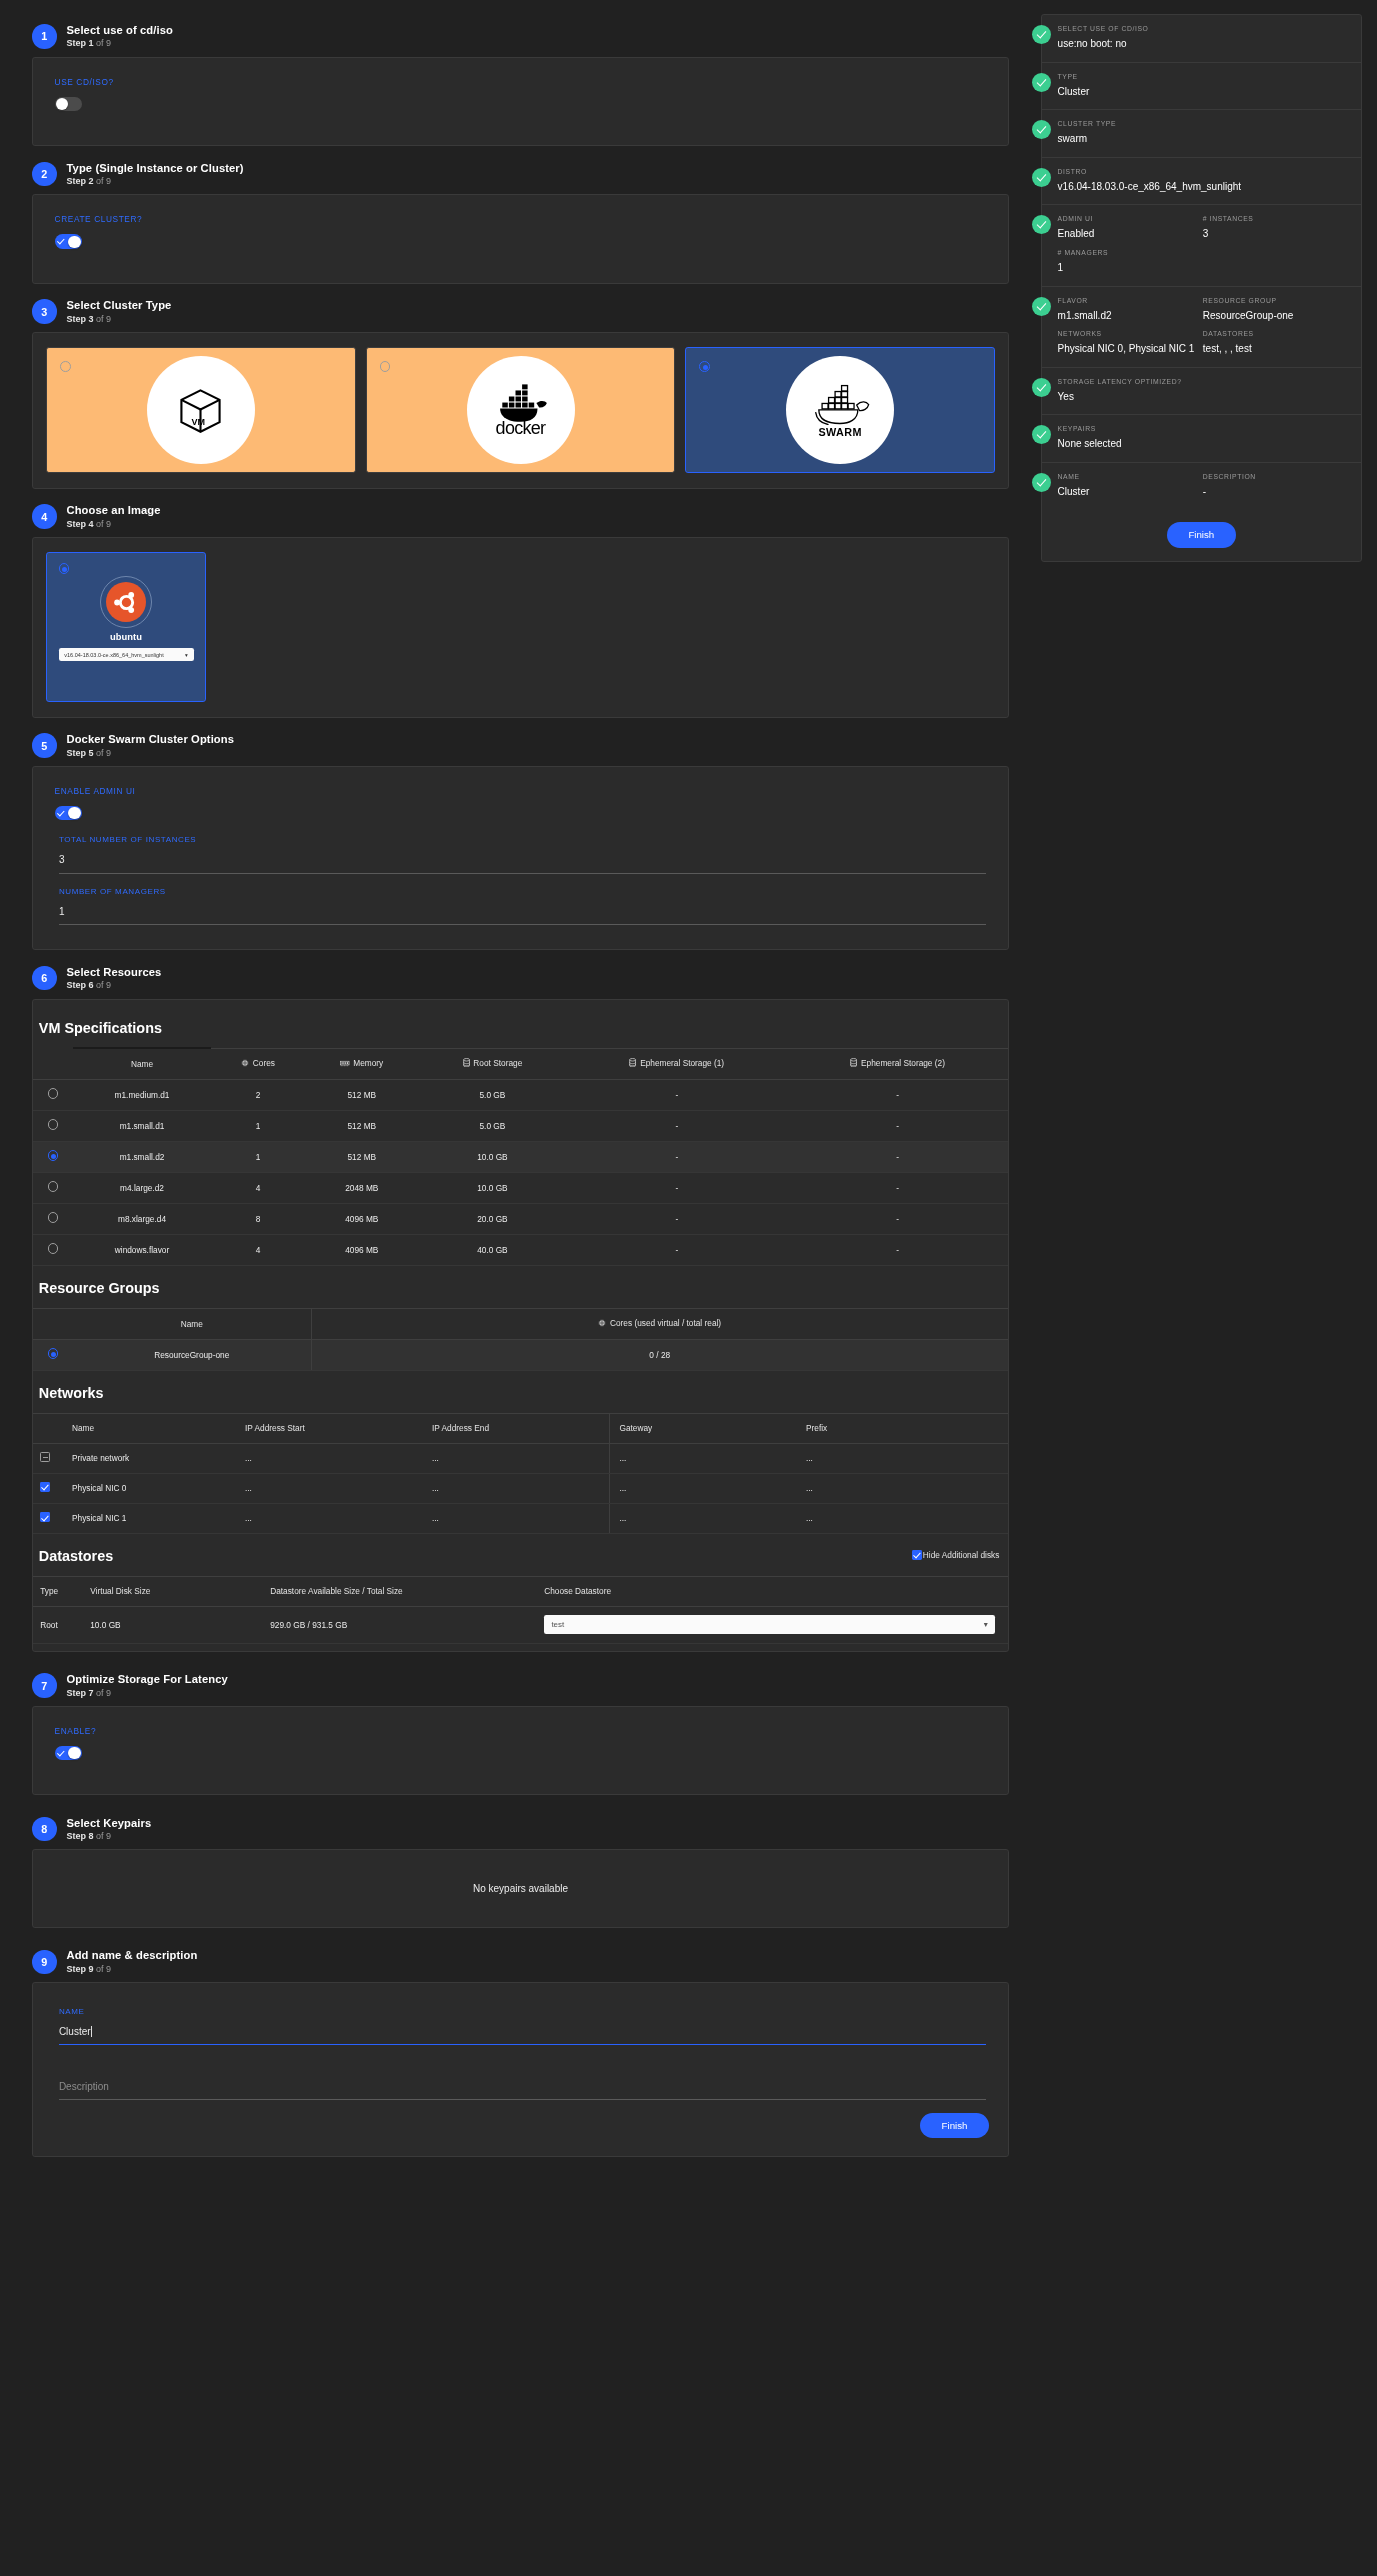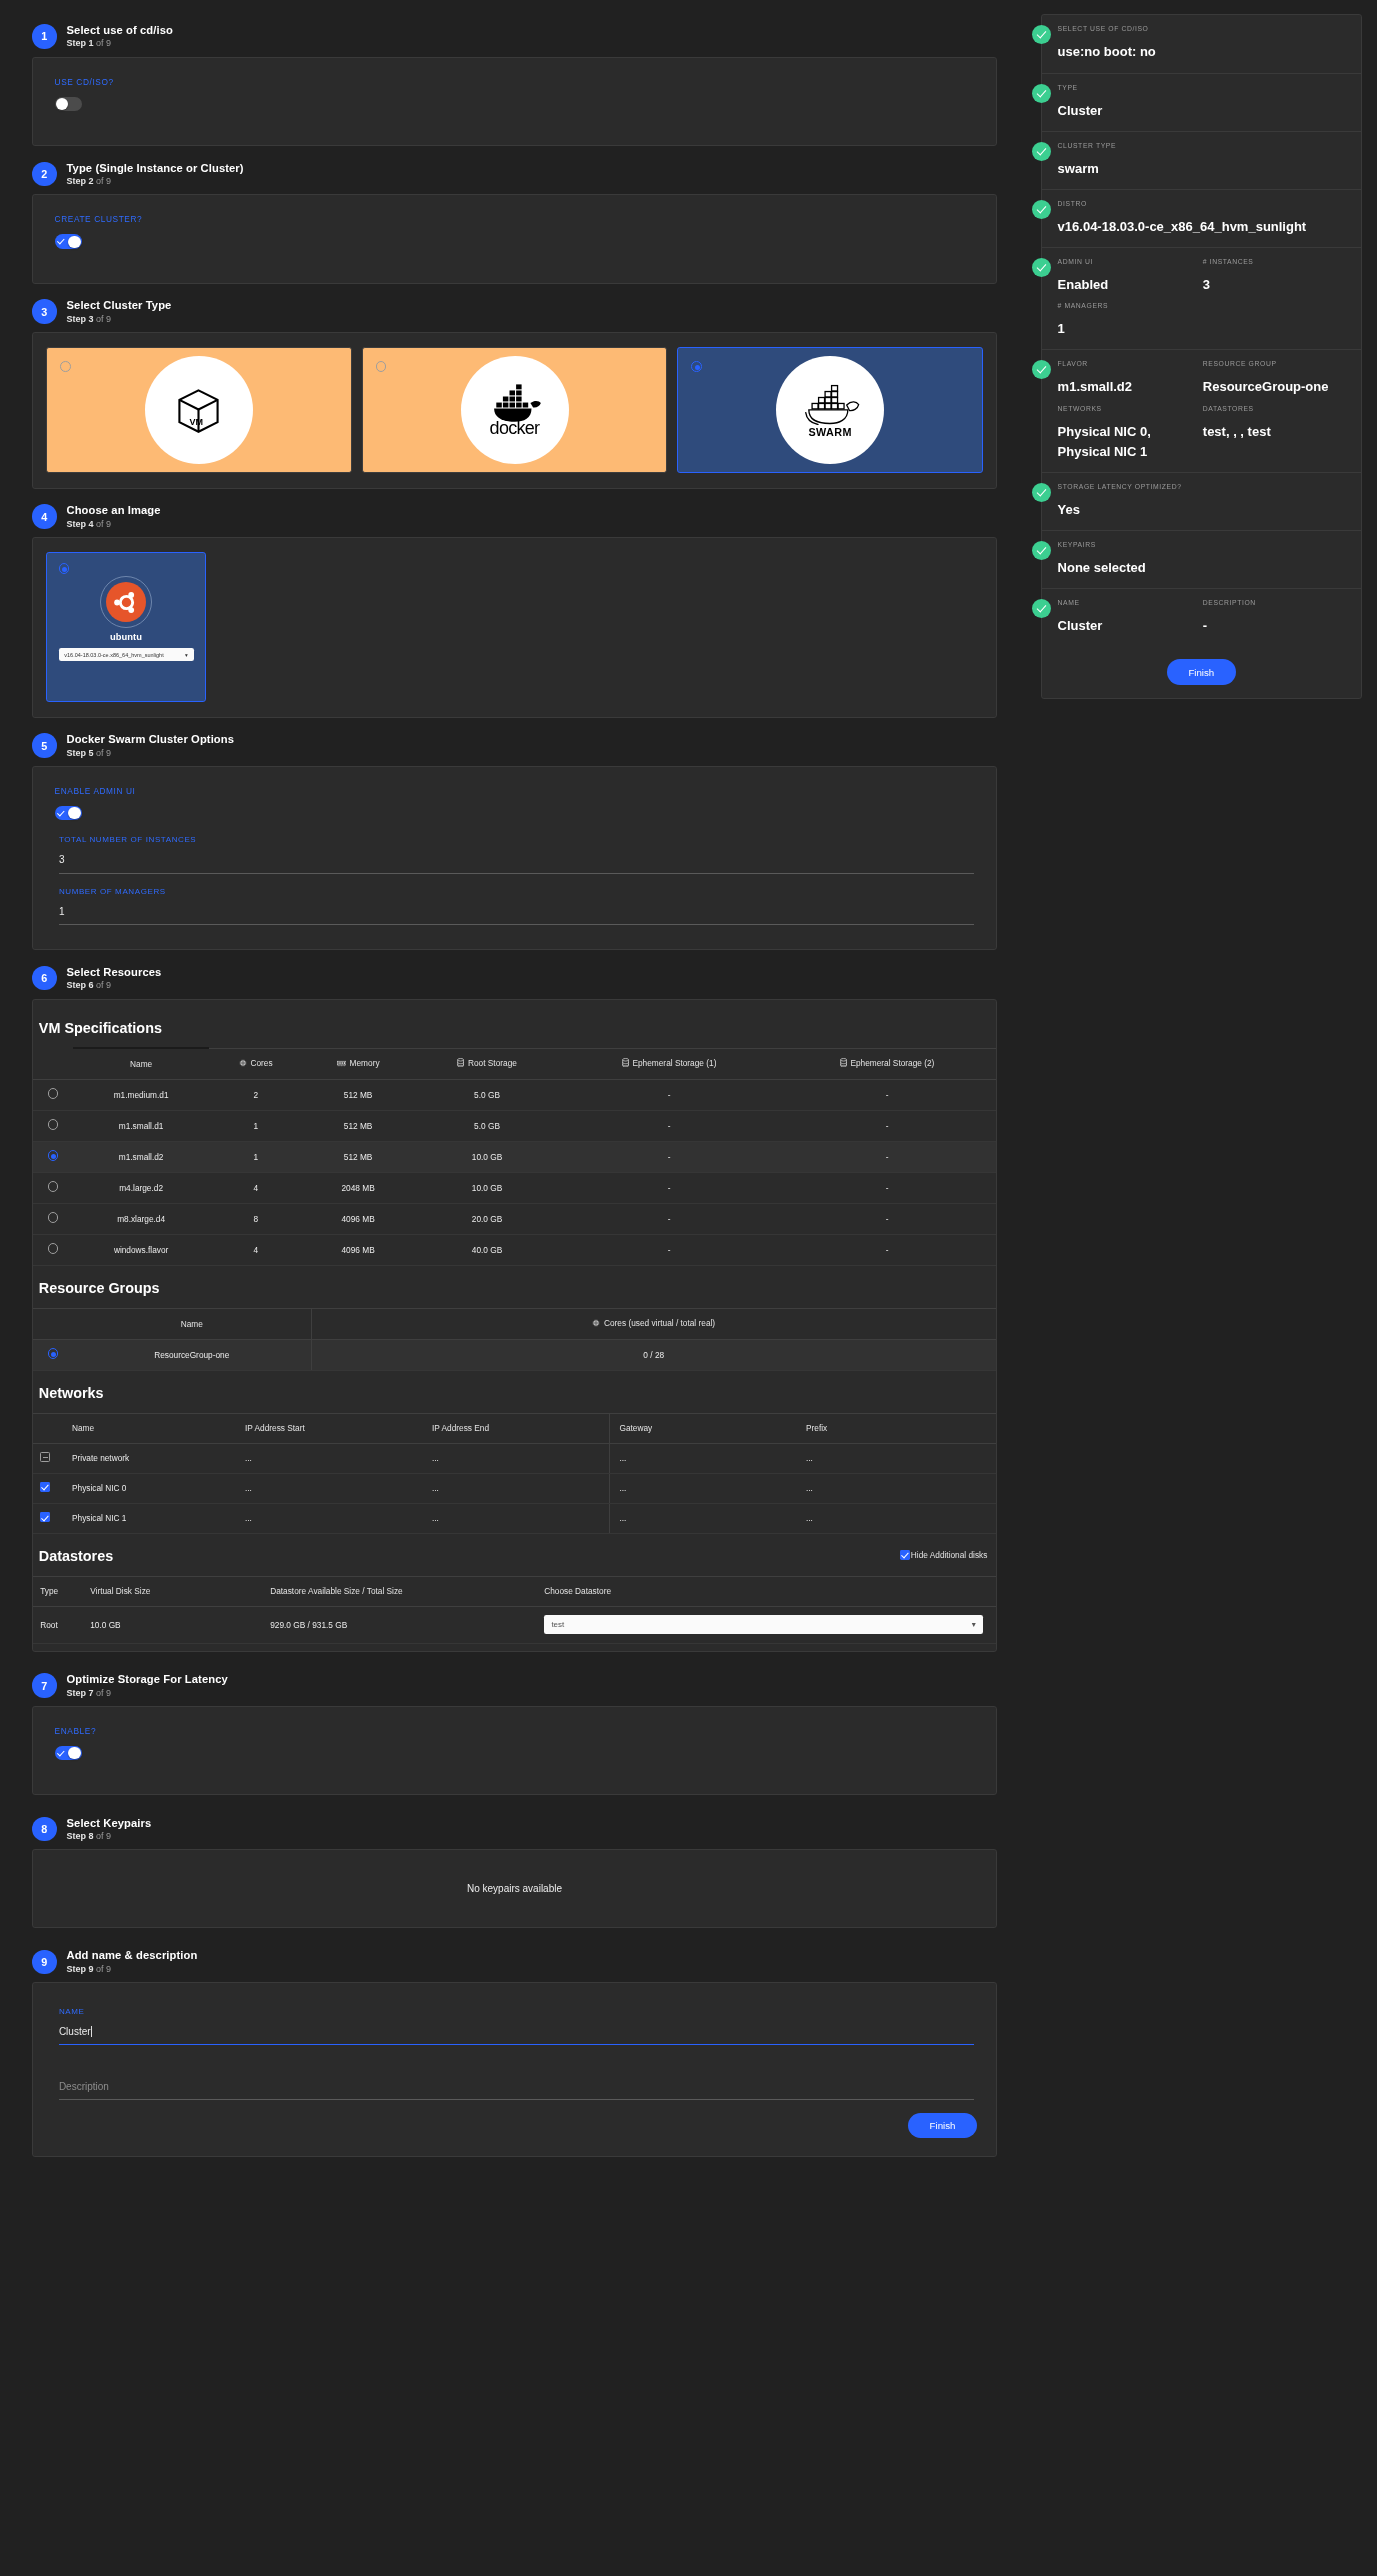--- a/index.html
+++ b/index.html
@@ -22,21 +22,21 @@
     color:#fff; font-size:10.8px; font-weight:bold;
     display:flex; align-items:center; justify-content:center; flex:0 0 24.5px;
   }
   .step-titles { line-height:1.25; }
   .step-title { font-size:11.2px; font-weight:bold; color:#fff; letter-spacing:0.1px; }
   .step-sub { font-size:9px; color:#9a9a9a; margin-top:1.4px; }
   .step-sub b { color:#e6e6e6; font-weight:bold; }
 
   .card {
     border:0.7px solid #3a3a3a; border-radius:2.9px; background:#2b2b2b;
-    margin-left:16px; margin-right:12px;
+    margin-left:16px; margin-right:0;
   }
   .card-pad { padding:19px 21.6px 21.6px 21.6px; }
 
   .field-label {
     color:#2f6bff; font-size:8.3px; letter-spacing:0.6px;
     text-transform:uppercase; margin-bottom:10px;
   }
 
   
   .toggle { width:27px; height:14.4px; border-radius:8px; position:relative; display:inline-block; }
@@ -150,21 +150,21 @@
   .srow:last-child { border-bottom:none; }
   .tick {
     position:absolute; left:-9.4px; top:10px; width:19px; height:19px; border-radius:50%;
     background:#3ccf91; display:flex; align-items:center; justify-content:center;
   }
   .tick::after { content:""; width:4.3px; height:8px; border:solid #fff; border-width:0 1.4px 1.4px 0;
     transform:rotate(42deg) translate(-0.7px,-0.7px); }
   .sgrid { display:flex; }
   .scol { flex:1; }
   .slabel { font-size:6.8px; letter-spacing:0.6px; color:#9b9b9b; text-transform:uppercase; }
-  .sval { font-size:13px; font-weight:bold; color:#fff; margin-top:10px; line-height:1.55; word-break:break-word; }
+  .sval { font-size:10px; font-weight:normal; color:#fff; margin-top:4px; line-height:1.55; word-break:break-word; }
   .finish-row { padding:13px; display:flex; justify-content:center; }
 </style>
 </head>
 <body>
 
 <div class="page">
 
   <div class="left-col">
 
     <div class="step">

